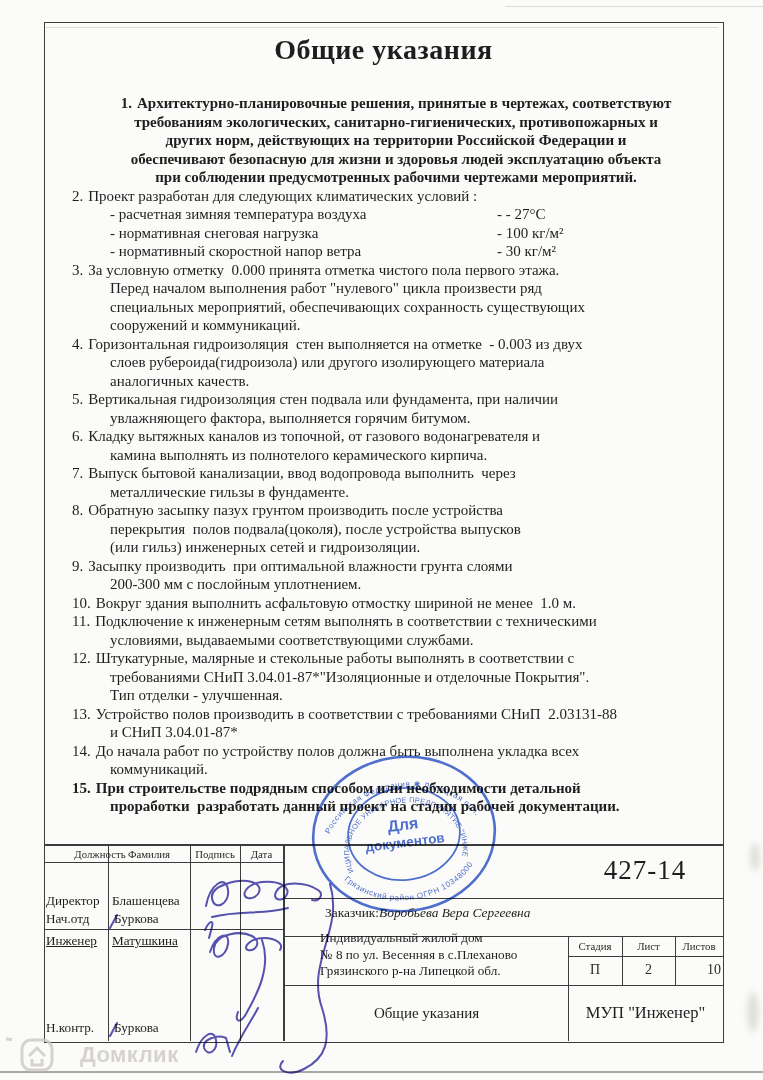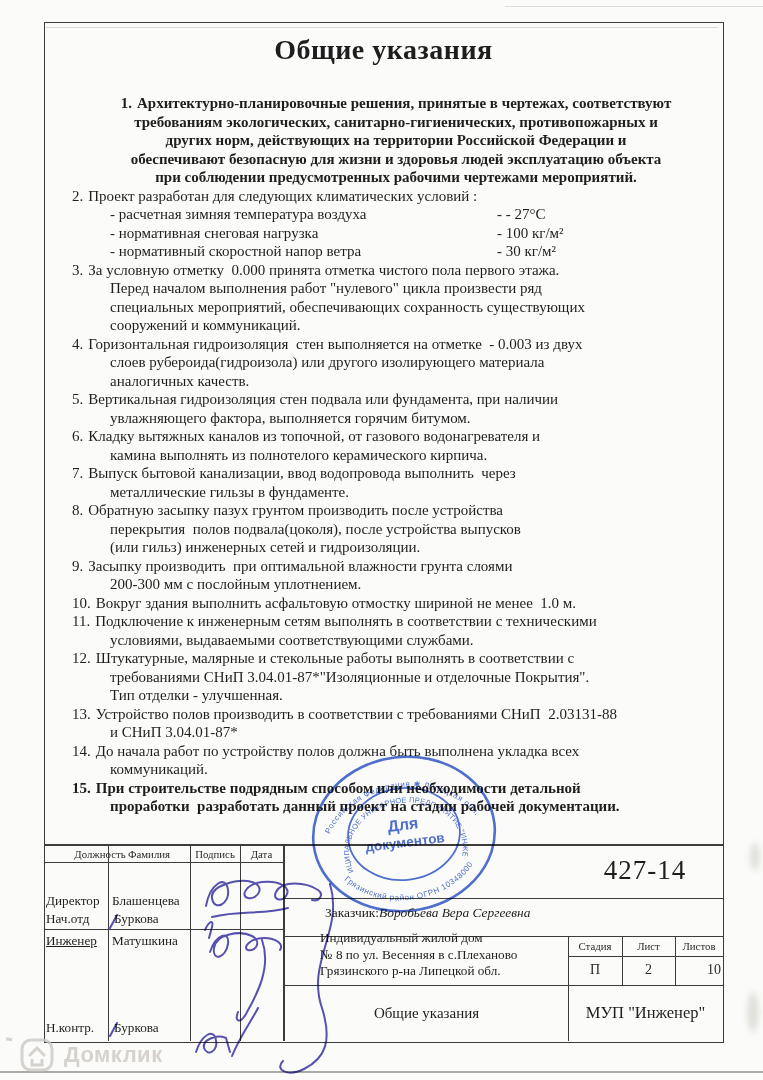--- a/index.html
+++ b/index.html
@@ -28,21 +28,21 @@
   #docnum{left:575px;top:855px;width:140px;text-align:center;font-size:27px;letter-spacing:1px;}
   #customer{left:325px;top:905px;font-size:13.4px;}
   #customer .val{font-style:italic;}
   #project{left:320px;top:930px;font-size:13.2px;line-height:16.6px;}
   .cellc{position:absolute;display:flex;align-items:center;justify-content:center;text-align:center;}
   
   #bottom-edge{left:0;top:1071px;width:763px;height:2px;background:#8d8d88;opacity:.75;}
   #topright-line{left:505px;top:6px;width:258px;height:1px;background:#cfcfcb;opacity:.7;}
   .smudge{background:#d9d9d3;border-radius:50%;filter:blur(3px);opacity:.8;}
   
-  #wm{left:6px;top:1036px;display:flex;align-items:center;gap:6px;opacity:.8;}
+  #wm{left:6px;top:1036px;display:flex;align-items:center;gap:22px;opacity:.8;}
   #wm .wtxt{font-family:"Liberation Sans",sans-serif;font-weight:bold;font-size:22px;color:#cdc9c3;letter-spacing:.5px;}
   svg{display:block;}
   #stamp-svg{left:304px;top:748px;mix-blend-mode:multiply;}
   #sig-svg{left:0;top:0;mix-blend-mode:multiply;pointer-events:none;}
 </style>
 </head>
 <body>
 
 <div class="abs" id="frame"></div>
 <div class="abs" id="frame-shadow"></div>
@@ -123,21 +123,21 @@
   <span class="th" style="left:32px;top:848px;width:64px;padding-left:36px;">Должность</span>
   <span class="th" style="left:108px;top:848px;width:82px;">Фамилия</span>
   <span class="th" style="left:190px;top:848px;width:50px;">Подпись</span>
   <span class="th" style="left:240px;top:848px;width:43px;">Дата</span>
 
   <span class="nm" style="left:46px;top:893px;">Директор</span>
   <span class="nm" style="left:112px;top:893px;">Блашенцева</span>
   <span class="nm" style="left:46px;top:911px;">Нач.отд</span>
   <span class="nm" style="left:114px;top:911px;">Буркова</span>
   <span class="nm" style="left:46px;top:933px;text-decoration:underline;">Инженер</span>
-  <span class="nm" style="left:112px;top:933px;">Матушкина</span>
+  <span class="nm" style="left:112px;top:933px;text-decoration:underline;">Матушкина</span>
   <span class="nm" style="left:46px;top:1020px;">Н.контр.</span>
   <span class="nm" style="left:114px;top:1020px;">Буркова</span>
 
   <div class="abs" id="docnum">427-14</div>
   <div class="abs" id="customer"><span>Заказчик:</span><span class="val">Воробьева Вера Сергеевна</span></div>
   <div class="abs" id="project">
     <div>Индивидуальный жилой дом</div>
     <div>№ 8 по ул. Весенняя в с.Плеханово</div>
     <div>Грязинского р-на  Липецкой обл.</div>
   </div>

